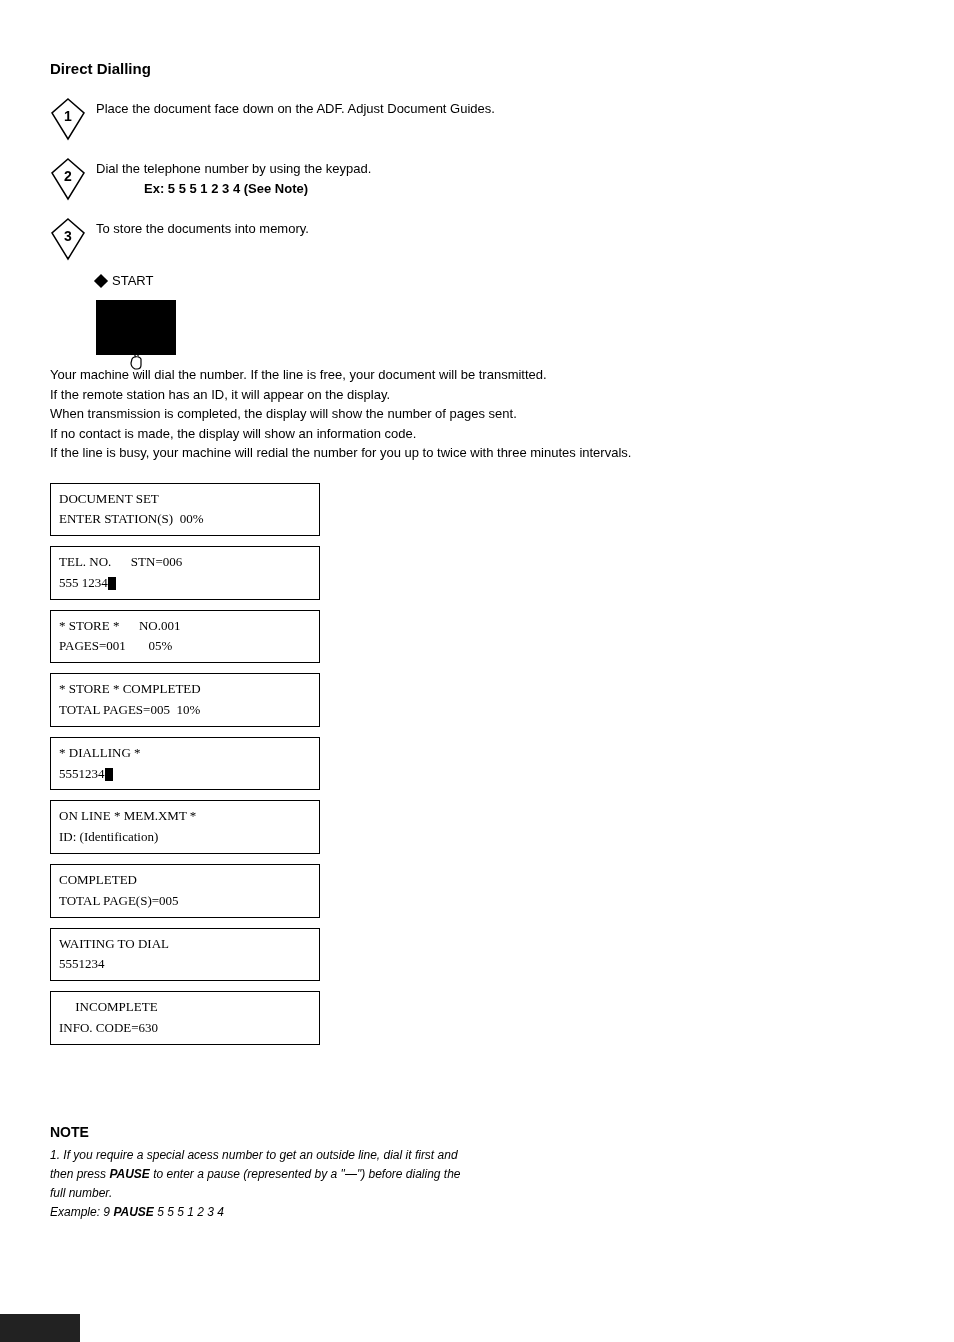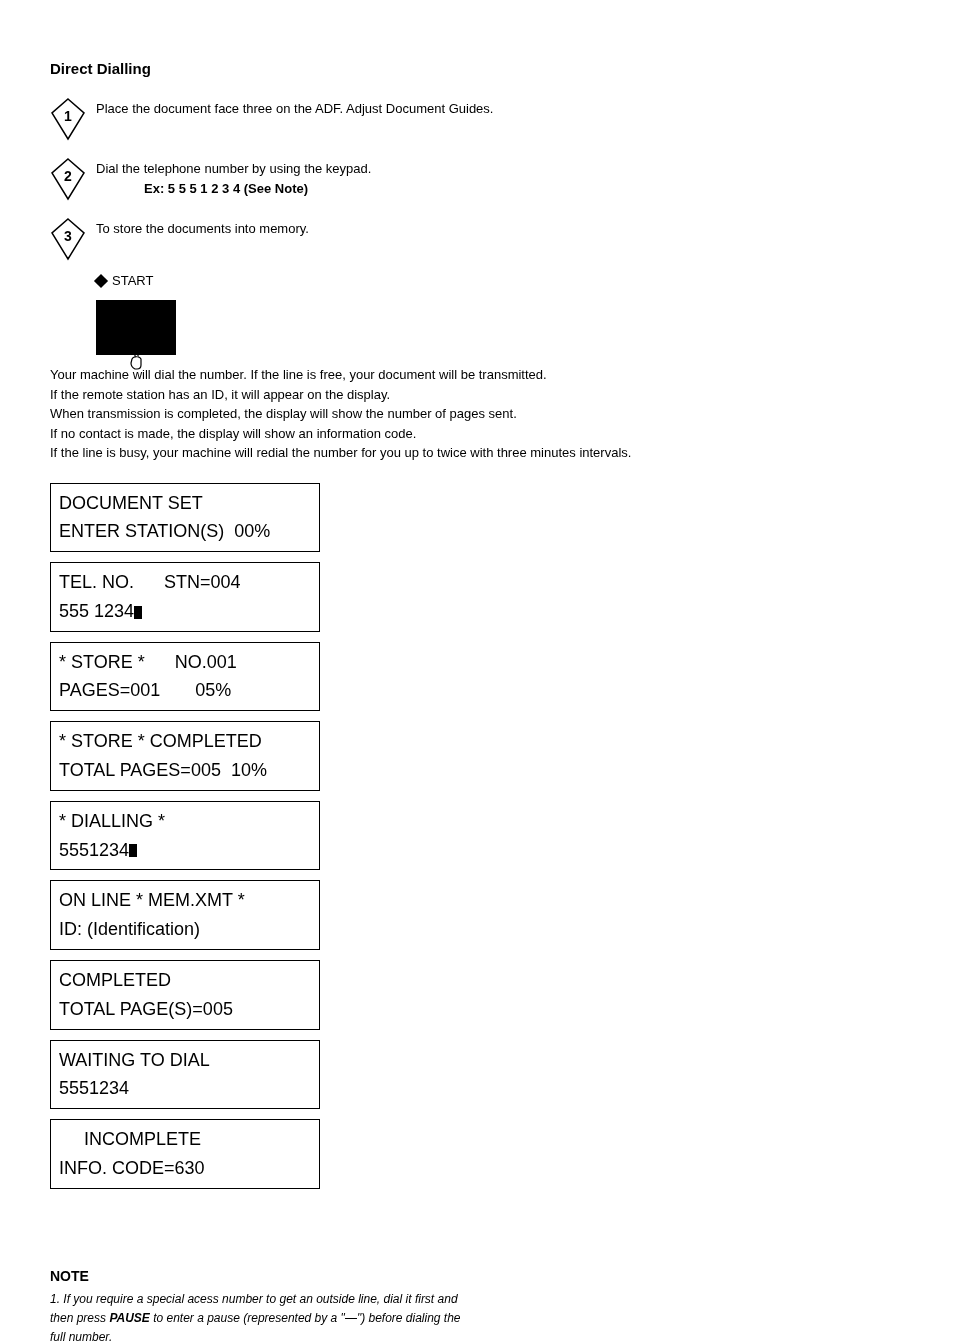--- a/index.html
+++ b/index.html
@@ -115,22 +115,22 @@
       display: flex;
       flex-direction: column;
     }
     .desc-block {
       font-size: 13px;
       line-height: 1.5;
     }
     .display-box {
       border: 1px solid #000;
       padding: 5px 8px;
-      font-family: Liberation Sans, sans-serif;
-      font-size: 18px;
+      font-family: Liberation Serif, serif;
+      font-size: 13px;
       line-height: 1.6;
       background: #fff;
       min-height: 44px;
     }
     .display-box .line {
       display: block;
       white-space: pre;
     }
     .cursor {
       display: inline-block;
@@ -175,21 +175,21 @@
 
       <div class="steps-area">
 
         <div class="step-row">
           <div class="step-diamond">
             <svg viewBox="0 0 36 44" xmlns="http://www.w3.org/2000/svg">
               <polygon points="18,2 34,16 18,42 2,16" fill="none" stroke="#000" stroke-width="1.5"></polygon>
               <text x="18" y="24" text-anchor="middle" font-size="14" font-weight="bold" font-family="Arial">1</text>
             </svg>
           </div>
-          <div class="step-text">Place the document face three on the ADF. Adjust Document Guides.</div>
+          <div class="step-text">Place the document face down on the ADF. Adjust Document Guides.</div>
         </div>
 
         <div class="step-row">
           <div class="step-diamond">
             <svg viewBox="0 0 36 44" xmlns="http://www.w3.org/2000/svg">
               <polygon points="18,2 34,16 18,42 2,16" fill="none" stroke="#000" stroke-width="1.5"></polygon>
               <text x="18" y="24" text-anchor="middle" font-size="14" font-weight="bold" font-family="Arial">2</text>
             </svg>
           </div>
           <div class="step-text">
@@ -236,21 +236,21 @@
     </div>
 
     <div class="right-section">
 
       <div class="display-box">
         <span class="line">DOCUMENT SET</span>
         <span class="line">ENTER STATION(S)  00%</span>
       </div>
 
       <div class="display-box">
-        <span class="line">TEL. NO.      STN=004</span>
+        <span class="line">TEL. NO.      STN=006</span>
         <span class="line">555 1234<span class="cursor"></span></span>
       </div>
 
       <div class="display-box">
         <span class="line">* STORE *      NO.001</span>
         <span class="line">PAGES=001       05%</span>
       </div>
 
       <div class="display-box">
         <span class="line">* STORE * COMPLETED</span>

